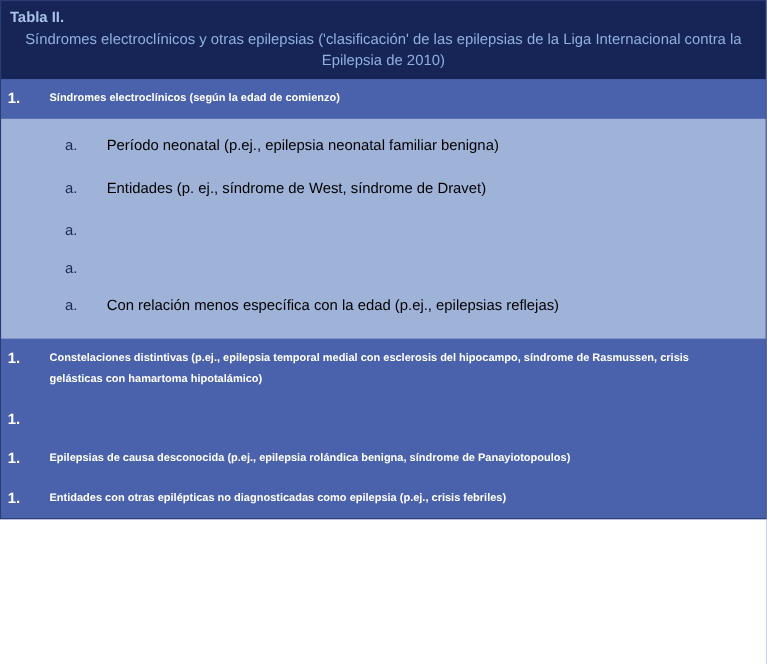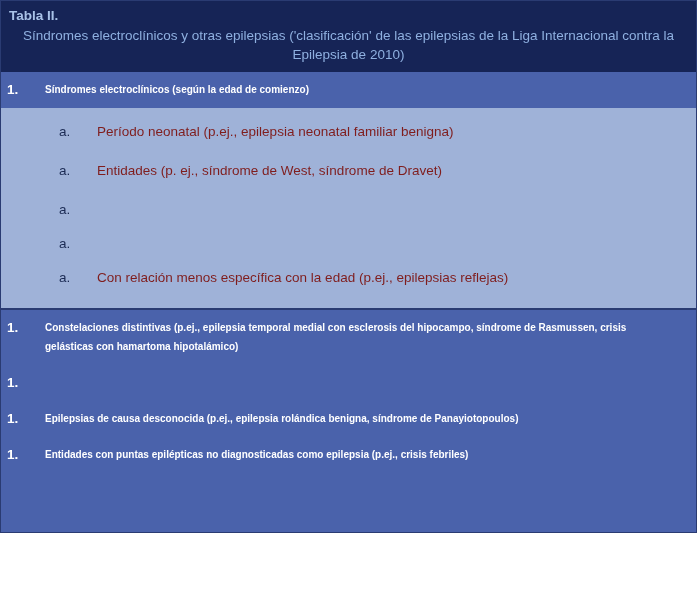--- a/index.html
+++ b/index.html
@@ -8,21 +8,21 @@
   }
   body {
     width: 697px;
     height: 604px;
     background: #ffffff;
     font-family: "Liberation Sans", sans-serif;
     overflow: hidden;
   }
   .table-wrap {
     width: 697px;
-    height: 533px;
+    height: 472px;
     box-sizing: border-box;
     border: 1px solid #2a3b72;
     background: #4a62ab;
     display: flex;
     flex-direction: column;
   }
   
   .header {
     background: #162456;
     padding: 6px 8px 8px 8px;
@@ -85,21 +85,21 @@
     flex: 0 0 96px;
     padding-left: 58px;
     box-sizing: border-box;
     font-size: 13.5px;
     line-height: 20px;
     color: #1b2a53;
   }
   .sub-txt {
     font-size: 13.5px;
     line-height: 20px;
-    color: #7f1d1d;
+    color: #000000;
     padding-right: 14px;
   }
   .sep-line {
     height: 2px;
     background: #2a3b72;
   }
   .spacer-a { height: 7px; }
   .spacer-b { height: 5px; }
   .bottom-block { padding-bottom: 6px; }
 </style>
@@ -154,16 +154,16 @@
     <div class="num-cell">1.</div>
   </div>
 
   <div class="band-dark row level1">
     <div class="num-cell">1.</div>
     <div class="txt">Epilepsias de causa desconocida (p.ej., epilepsia rolándica benigna, síndrome de Panayiotopoulos)</div>
   </div>
 
   <div class="band-dark row level1">
     <div class="num-cell">1.</div>
-    <div class="txt">Entidades con puntas epilépticas no diagnosticadas como epilepsia (p.ej., crisis febriles)</div>
+    <div class="txt">Entidades con otras epilépticas no diagnosticadas como epilepsia (p.ej., crisis febriles)</div>
   </div>
 
 </div>
 
 </body></html>

